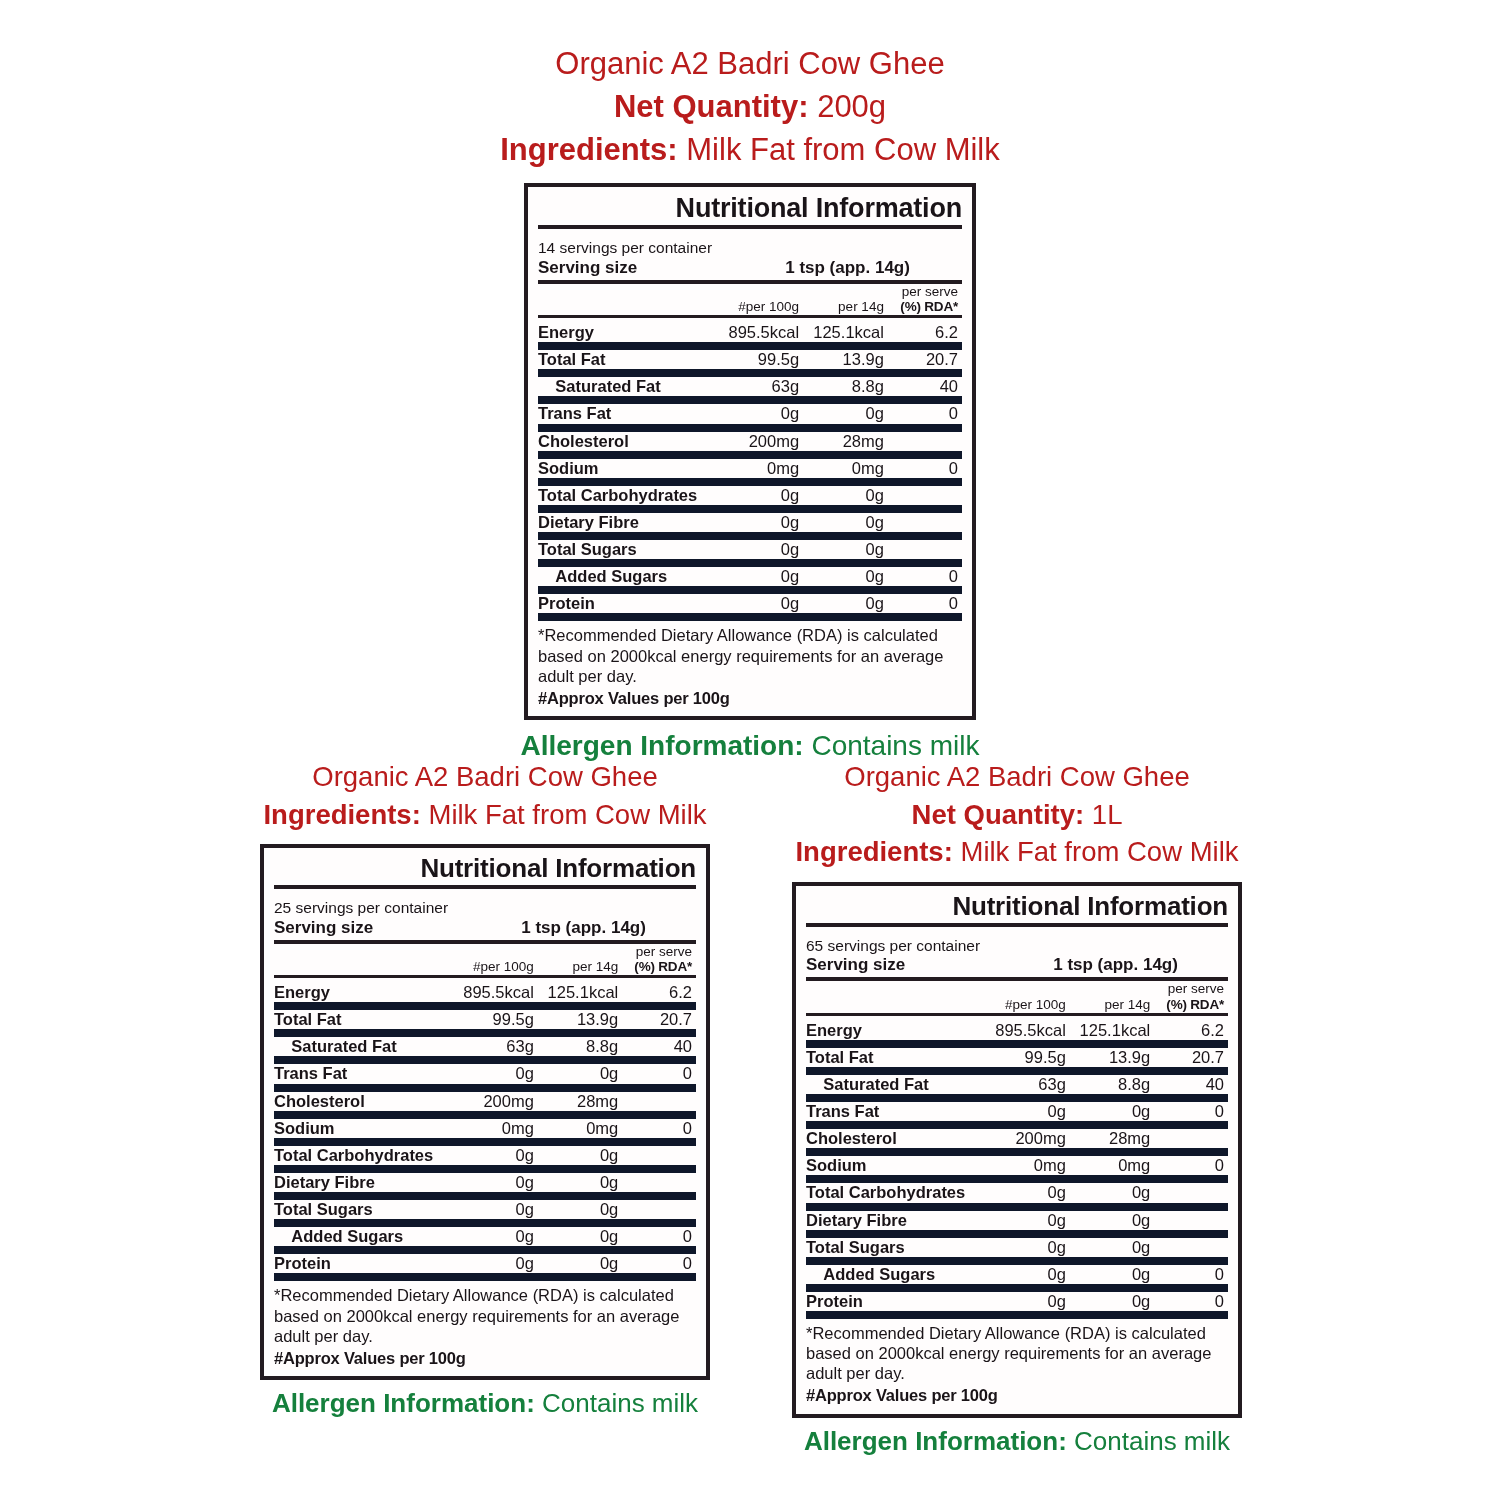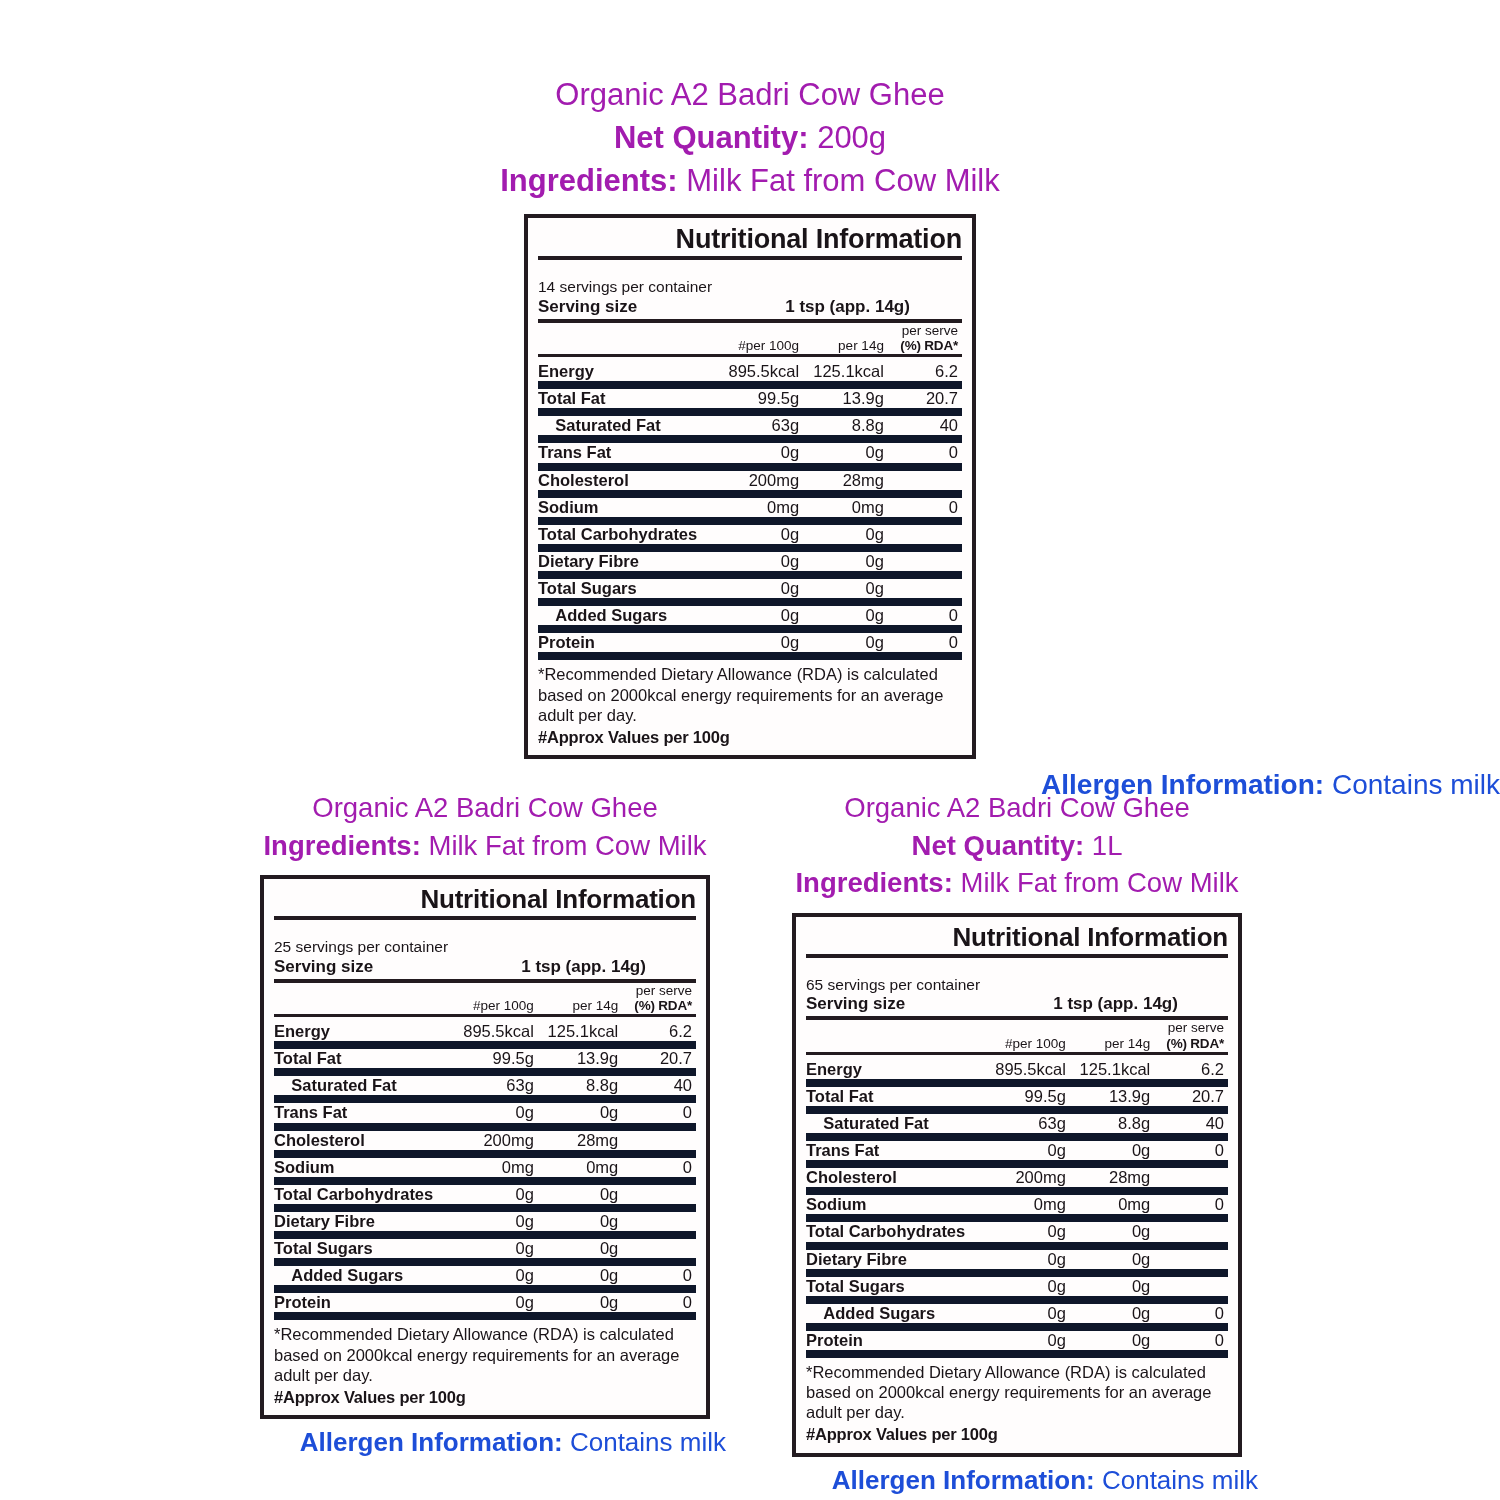--- a/index.html
+++ b/index.html
@@ -17,22 +17,21 @@
   }
 
   
   .panel {
     position: absolute;
     box-sizing: border-box;
   }
 
   .label-head {
     text-align: center;
-    color: #a21caf;
-    margin-top: 31px;
+    color: #b91c1c;
   }
   .label-head .line {
     white-space: nowrap;
     line-height: 1.26;
   }
   .label-head .b { font-weight: bold; }
   .label-head .n { font-weight: normal; }
 
   
   .nutri-box {
@@ -49,21 +48,21 @@
     line-height: 1.12;
     padding-bottom: 2px;
     text-align: right;
   }
   .rule-thick { border-bottom: 4px solid #231b20; }
   .rule-med   { border-bottom: 3px solid #231b20; }
   .rule-thin  { border-bottom: 8px solid #0f172a; }
 
   .servings {
     line-height: 1.18;
-    padding-top: 18px;
+    padding-top: 10px;
     white-space: nowrap;
   }
 
   table.nt {
     width: 100%;
     border-collapse: collapse;
     table-layout: fixed;
   }
   table.nt td {
     padding: 0;
@@ -97,23 +96,23 @@
   }
   .serving-size-row .ss-val { font-weight: bold; }
 
   .footnote {
     line-height: 1.22;
     padding-top: 4px;
   }
   .footnote .approx { font-weight: bold; display: block; padding-top: 2px; letter-spacing: -0.2px;}
 
   .allergen {
-    text-align: right;
+    text-align: center;
     white-space: nowrap;
-    color: #1d4ed8;
+    color: #15803d;
   }
   .allergen .b { font-weight: bold; }
 
   
   #panel-200 { left: 0px; top: 44px; width: 1500px; }
   #panel-200 .label-head { font-size: 31px; }
   #panel-200 .label-head .line + .line { margin-top: 4px; }
   #panel-200 .box-wrap { width: 452px; margin: 14px auto 0 auto; }
   #panel-200 .nutri-title { font-size: 27px; }
   #panel-200 .servings { font-size: 15.5px; }

